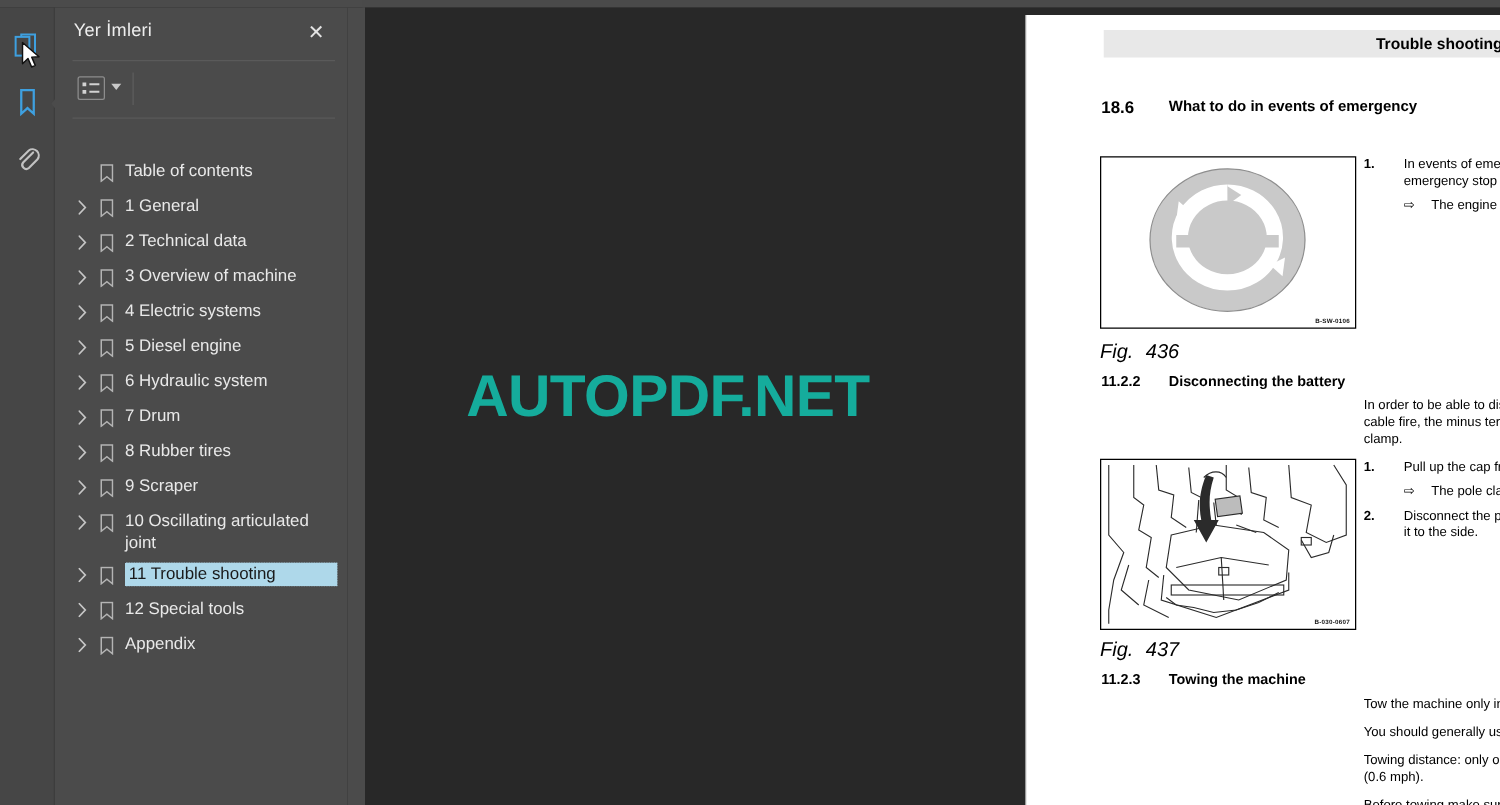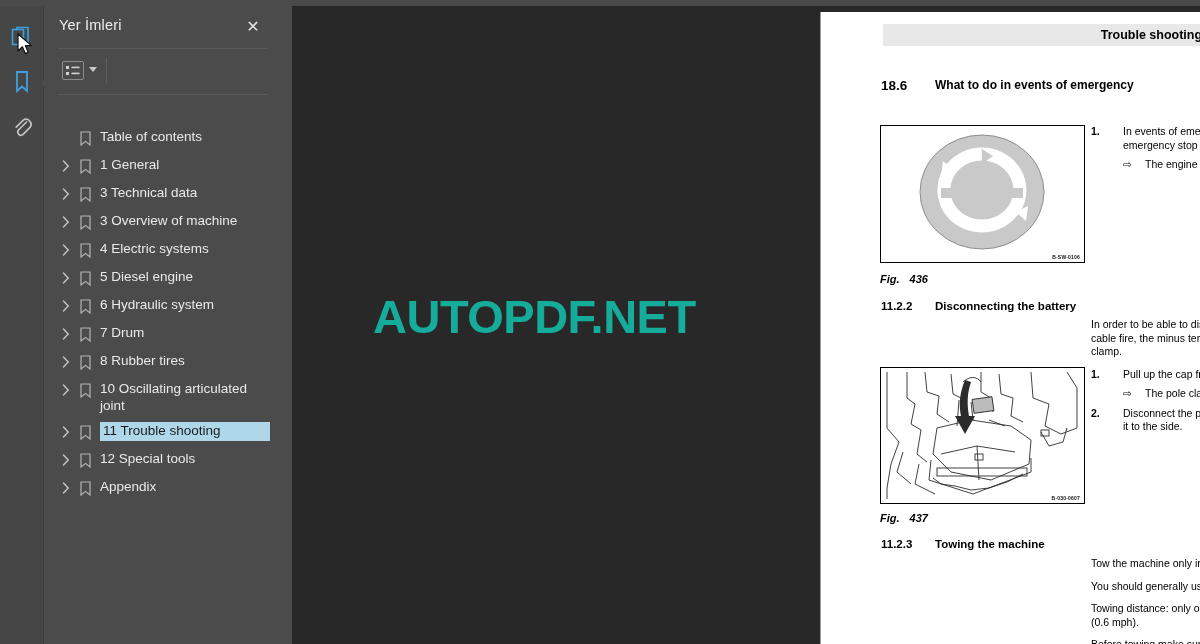--- a/index.html
+++ b/index.html
@@ -190,21 +190,21 @@
   }
   .figbox.f1 { top: 113px; height: 138px; }
   .figbox.f2 { top: 355px; height: 137px; }
   .fig-code {
     position: absolute; right: 4px; bottom: 2px;
     font-size: 5px; font-weight: bold; color: #111;
     letter-spacing: .2px;
   }
   .figcap {
     position: absolute; left: 59px;
-    font-size: 11px; font-style: italic; color: #000; font-weight: bold;
+    font-size: 16px; font-style: italic; color: #000;
   }
   .figcap.c1 { top: 261px; }
   .figcap.c2 { top: 500px; text-align: right; }
   .figcap .n { margin-left: 10px; }
 
   
   .txtcol { position: absolute; left: 270px; width: 352px; }
   .step {
     position: relative; display: flex; margin-bottom: 6px;
   }
@@ -316,21 +316,21 @@
           <div class="bm-arrow">
             <svg width="8" height="12" viewBox="0 0 8 12">
               <path d="M1.5 1 L6.2 6 L1.5 11" fill="none" stroke="#c6c6c6" stroke-width="1.4" stroke-linecap="round"></path>
             </svg>
           </div>
           <div class="bm-bookicon">
             <svg width="11" height="15" viewBox="0 0 11 15">
               <path d="M1 1 H10 V14 L5.5 10.4 L1 14 Z" fill="none" stroke="#b4b4b4" stroke-width="1.2"></path>
             </svg>
           </div>
-          <div class="bm-label">3 Technical data</div>
+          <div class="bm-label">2 Technical data</div>
         </div>
         <div class="bm-item">
           <div class="bm-arrow">
             <svg width="8" height="12" viewBox="0 0 8 12">
               <path d="M1.5 1 L6.2 6 L1.5 11" fill="none" stroke="#c6c6c6" stroke-width="1.4" stroke-linecap="round"></path>
             </svg>
           </div>
           <div class="bm-bookicon">
             <svg width="11" height="15" viewBox="0 0 11 15">
               <path d="M1 1 H10 V14 L5.5 10.4 L1 14 Z" fill="none" stroke="#b4b4b4" stroke-width="1.2"></path>
@@ -395,20 +395,33 @@
             <svg width="8" height="12" viewBox="0 0 8 12">
               <path d="M1.5 1 L6.2 6 L1.5 11" fill="none" stroke="#c6c6c6" stroke-width="1.4" stroke-linecap="round"></path>
             </svg>
           </div>
           <div class="bm-bookicon">
             <svg width="11" height="15" viewBox="0 0 11 15">
               <path d="M1 1 H10 V14 L5.5 10.4 L1 14 Z" fill="none" stroke="#b4b4b4" stroke-width="1.2"></path>
             </svg>
           </div>
           <div class="bm-label">8 Rubber tires</div>
+        </div>
+        <div class="bm-item">
+          <div class="bm-arrow">
+            <svg width="8" height="12" viewBox="0 0 8 12">
+              <path d="M1.5 1 L6.2 6 L1.5 11" fill="none" stroke="#c6c6c6" stroke-width="1.4" stroke-linecap="round"></path>
+            </svg>
+          </div>
+          <div class="bm-bookicon">
+            <svg width="11" height="15" viewBox="0 0 11 15">
+              <path d="M1 1 H10 V14 L5.5 10.4 L1 14 Z" fill="none" stroke="#b4b4b4" stroke-width="1.2"></path>
+            </svg>
+          </div>
+          <div class="bm-label">9 Scraper</div>
         </div>
         <div class="bm-item">
           <div class="bm-arrow">
             <svg width="8" height="12" viewBox="0 0 8 12">
               <path d="M1.5 1 L6.2 6 L1.5 11" fill="none" stroke="#c6c6c6" stroke-width="1.4" stroke-linecap="round"></path>
             </svg>
           </div>
           <div class="bm-bookicon">
             <svg width="11" height="15" viewBox="0 0 11 15">
               <path d="M1 1 H10 V14 L5.5 10.4 L1 14 Z" fill="none" stroke="#b4b4b4" stroke-width="1.2"></path>

